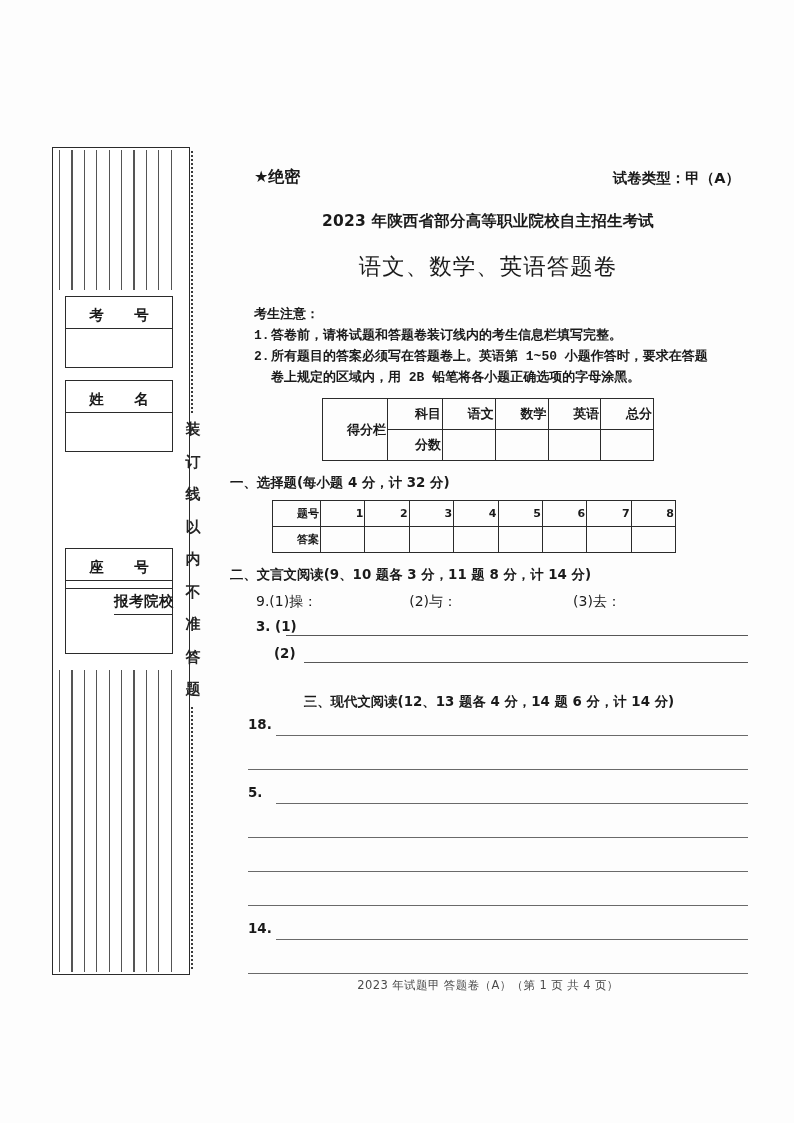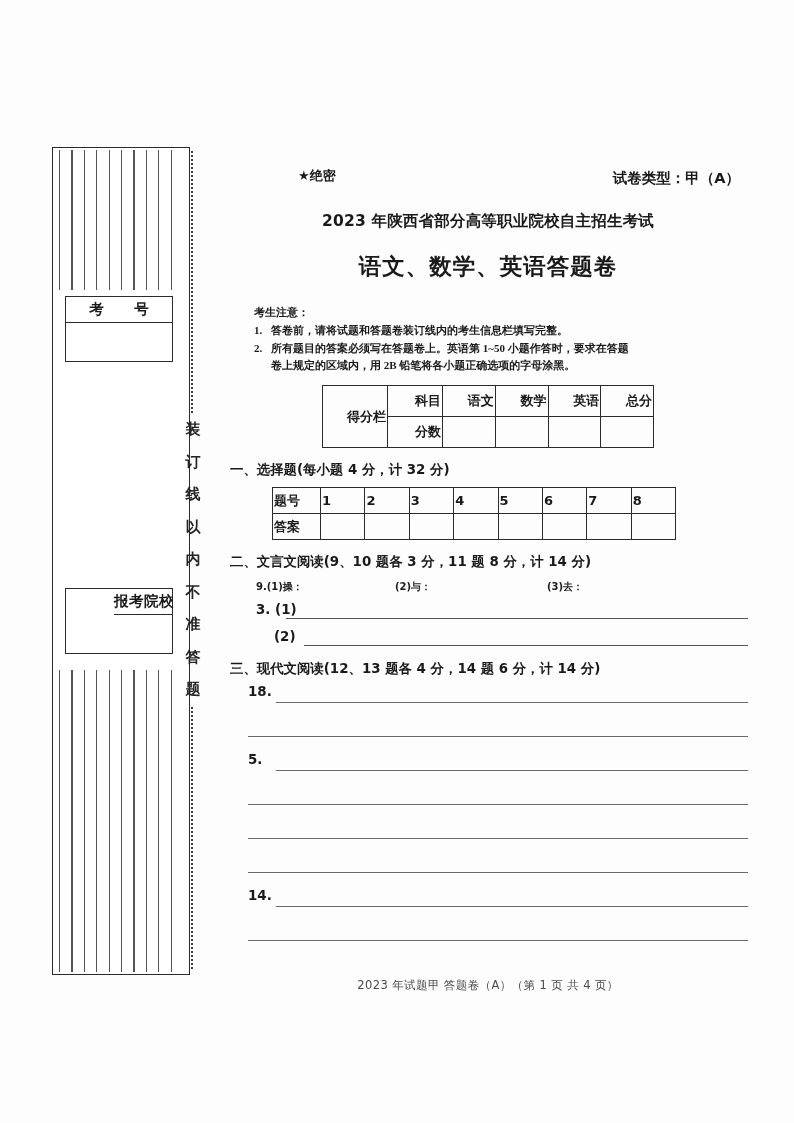--- a/index.html
+++ b/index.html
@@ -62,21 +62,21 @@
     height: 25px;
     line-height: 25px;
     text-align: center;
     font-size: 14.5px;
     font-weight: bold;
     border-bottom: 1.2px solid #2b2b2b;
     letter-spacing: 0.5px;
     font-family: "DejaVu Sans", "Liberation Sans", sans-serif;
     white-space: nowrap;
   }
-  .field-label.wide { letter-spacing: 8px; text-indent: 8px; }
+  .field-label.wide { letter-spacing: 8px; text-indent: 8px; margin-top: 6px; }
   .field-value {
     height: 38px;
   }
 
   
   .bind-strip {
     position: absolute;
     left: 178px;
     top: 147px;
     width: 30px;
@@ -118,25 +118,24 @@
 
   .row-topline {
     position: relative;
     height: 28px;
     margin-top: 17px;
   }
   .secret {
     position: absolute;
     left: 26px;
     top: 0;
-    font-size: 13px;
+    font-size: 16px;
     font-weight: bold;
     font-family: "DejaVu Sans", "Liberation Sans", sans-serif;
     white-space: nowrap;
-    margin-left: 44px;
   }
   .paper-type {
     position: absolute;
     right: 8px;
     top: 2px;
     font-size: 14.5px;
     font-weight: bold;
     font-family: "DejaVu Sans", "Liberation Sans", sans-serif;
     white-space: nowrap;
   }
@@ -145,31 +144,31 @@
     text-align: center;
     font-size: 15.5px;
     font-weight: bold;
     font-family: "DejaVu Sans", "Liberation Sans", sans-serif;
     margin-top: 16px;
     letter-spacing: 0.2px;
   }
   .doc-title {
     text-align: center;
     font-size: 22.5px;
-    font-weight: bold;
+    font-weight: normal;
     font-family: "DejaVu Sans", "Liberation Sans", sans-serif;
     margin-top: 19px;
     letter-spacing: 1px;
   }
 
   .notice {
     margin-top: 22px;
     padding-left: 26px;
-    font-size: 11px;
-    font-family: Liberation Serif, serif;
+    font-size: 13px;
+    font-family: Liberation Mono, monospace;
     font-weight: bold;
     line-height: 1.62;
   }
   .notice-title { }
   .notice-item { display: flex; }
   .notice-num { width: 17px; flex: none; }
   .notice-body { flex: 1; }
   .notice-cont { padding-left: 17px; }
 
   
@@ -216,30 +215,30 @@
   .ans-wrap {
     margin-top: 8px;
     padding-left: 44px;
   }
   table.ans-table {
     width: 404px;
     border: 1.4px solid #2b2b2b;
   }
   table.ans-table td {
     border: 1.1px solid #2b2b2b;
-    text-align: left;
-    font-size: 13px;
+    text-align: right;
+    font-size: 11px;
     font-weight: bold;
     height: 23px;
   }
   td.ans-key { width: 45px; }
 
   .q-line {
-    font-size: 10px;
-    font-weight: bold;
+    font-size: 14px;
+    font-weight: normal;
     font-family: "DejaVu Sans", "Liberation Sans", sans-serif;
     margin-top: 9px;
     padding-left: 28px;
     position: relative;
     white-space: nowrap;
   }
   .q9 span.part2 { margin-left: 92px; }
   .q9 span.part3 { margin-left: 116px; }
   .q10 { letter-spacing: 5px; margin-top: 8px; }
 
@@ -309,22 +308,30 @@
   <div class="sidebar">
     <div class="sidebar-inner">
       <div class="hatch hatch-top"></div>
       <div class="hatch hatch-bottom"></div>
 
       <div class="field-box" style="top:148px;">
         <div class="field-label wide">考　号</div>
         <div class="field-value"></div>
       </div>
 
-
-
+      <div class="field-box" style="top:232px;">
+        <div class="field-label wide">姓　名</div>
+        <div class="field-value"></div>
+      </div>
+
+
+      <div class="field-box" style="top:400px;">
+        <div class="field-label wide">座　号</div>
+        <div class="field-value"></div>
+      </div>
 
       <div class="field-box" style="top:440px;padding-left:48px;">
         <div class="field-label">报考院校</div>
         <div class="field-value"></div>
       </div>
     </div>
   </div>
 
   <div class="bind-strip">
     <div class="dots dots-top"></div>
@@ -428,21 +435,21 @@
 
     <div class="blank-row" style="margin-top:6px;">
       <span class="lbl">3. (1)</span>
       <span class="ruleline"></span>
     </div>
     <div class="blank-row indent">
       <span class="lbl">(2)</span>
       <span class="ruleline"></span>
     </div>
 
-    <div class="sec-head" style="margin-top:6px;">三、现代文阅读(12、13 题各 4 分，14 题 6 分，计 14 分)</div>
+    <div class="sec-head" style="margin-top:22px;text-align:center;">三、现代文阅读(12、13 题各 4 分，14 题 6 分，计 14 分)</div>
 
     <div class="lines-block">
       <div class="lrow numbered">
         <span class="lnum">18.</span>
         <span class="lline"></span>
       </div>
       <div class="lrow">
         <span class="lline"></span>
       </div>
 

